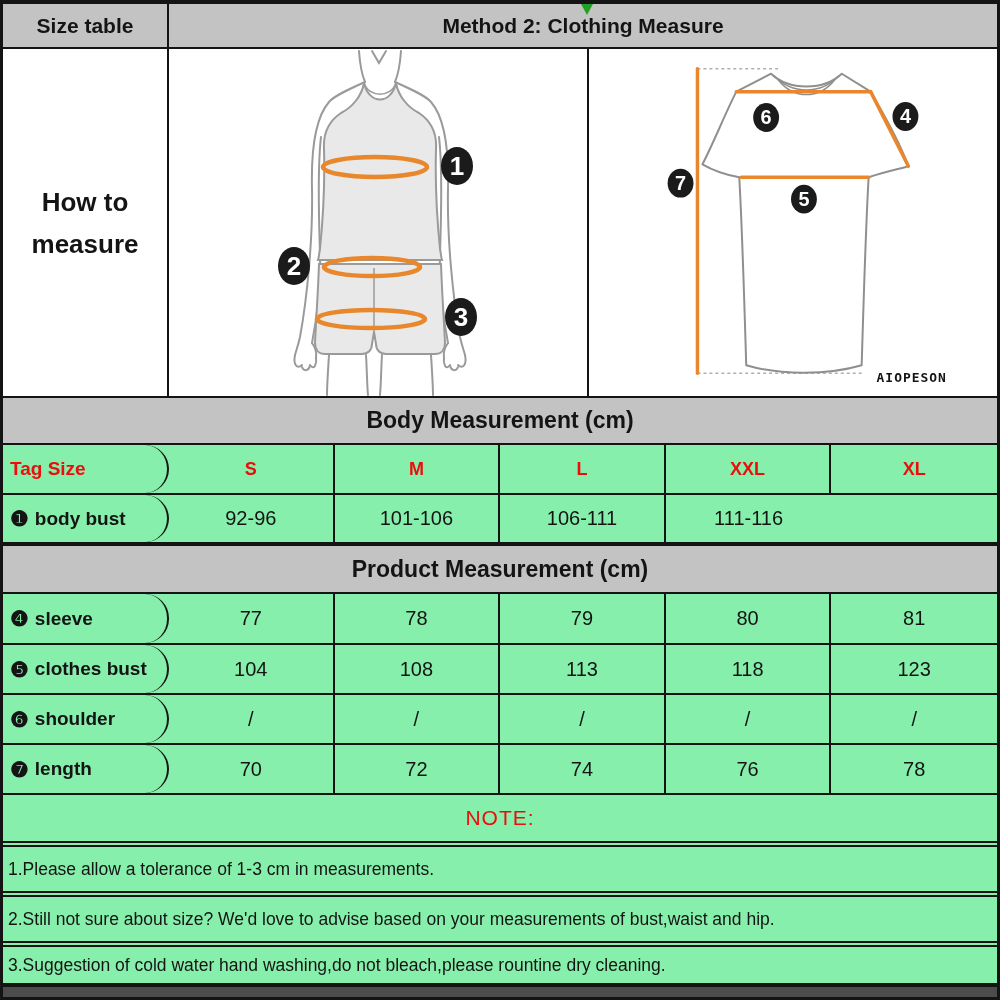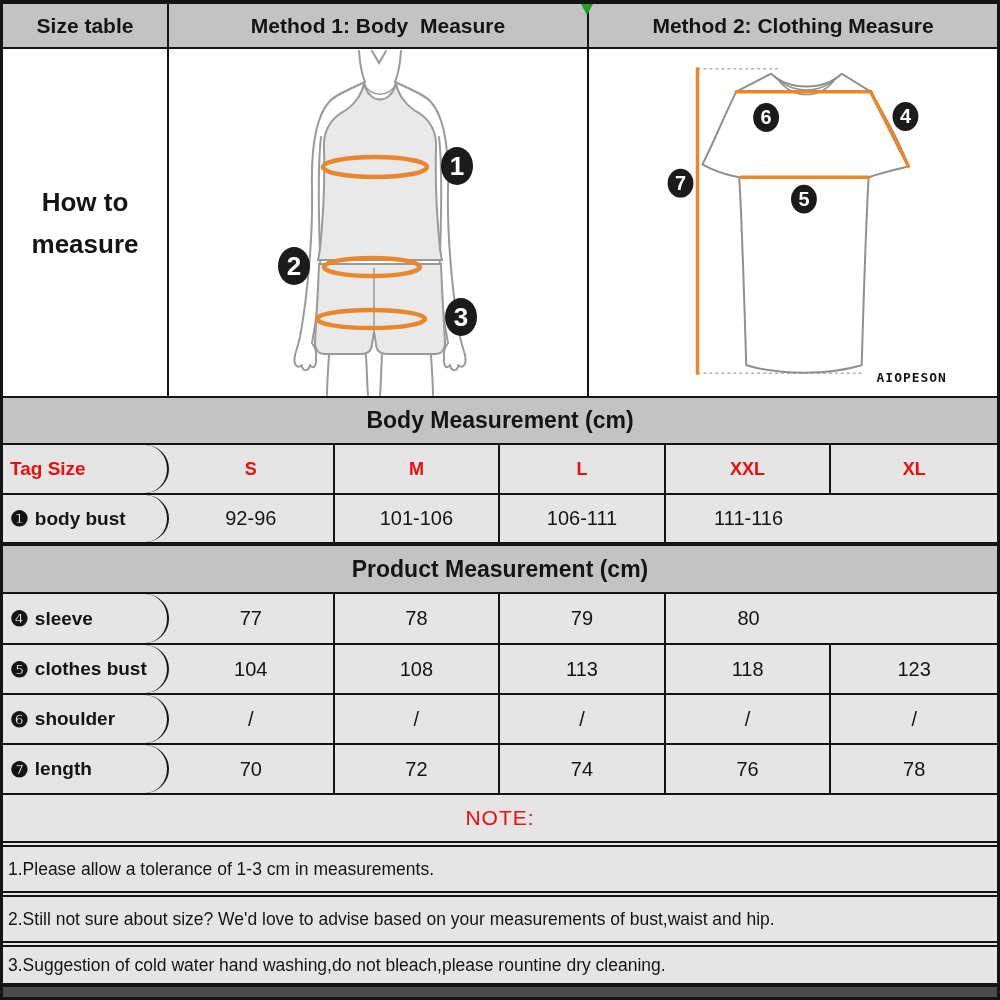--- a/index.html
+++ b/index.html
@@ -1,20 +1,20 @@
 <!DOCTYPE html>
 <html><head>
 <meta charset="utf-8">
 <style>
   html,body { margin:0; padding:0; background:#fff; }
   * { box-sizing:border-box; }
   .sheet {
     position:relative;
     width:1000px; height:1000px;
-    background:#e5e5e5;
+    background:#86efac;
     font-family:"Liberation Sans", sans-serif;
     color:#141414;
     border:3px solid #141414;
     border-top-width:4px;
     display:flex; flex-direction:column;
     overflow:hidden;
   }
   
   .top-header { display:flex; height:45px; background:#c3c3c3; border-bottom:2px solid #141414; flex:none; }
   .top-header .cell {
@@ -88,21 +88,20 @@
 </style>
 </head>
 <body>
 
 <div class="sheet">
 
   <div class="green-mark"></div>
 
   <div class="top-header">
     <div class="cell th-1">Size table</div>
-    <div class="cell th-2">Method 1: Body  Measure</div>
     <div class="cell th-3">Method 2: Clothing Measure</div>
   </div>
 
   <div class="illus-row">
     <div class="htm-cell">
       <span>How to</span>
       <span>measure</span>
     </div>
 
     <div class="body-panel">
@@ -222,20 +221,21 @@
 
   <div class="trow r-sleeve">
     <div class="rowlabel">
       <span class="mk">❹</span>
       <span>sleeve</span>
     </div>
     <div>77</div>
     <div>78</div>
     <div>79</div>
     <div>80</div>
+    <div>81</div>
   </div>
 
   <div class="trow r-50">
     <div class="rowlabel">
       <span class="mk">❺</span>
       <span>clothes bust</span>
     </div>
     <div>104</div>
     <div>108</div>
     <div>113</div>

